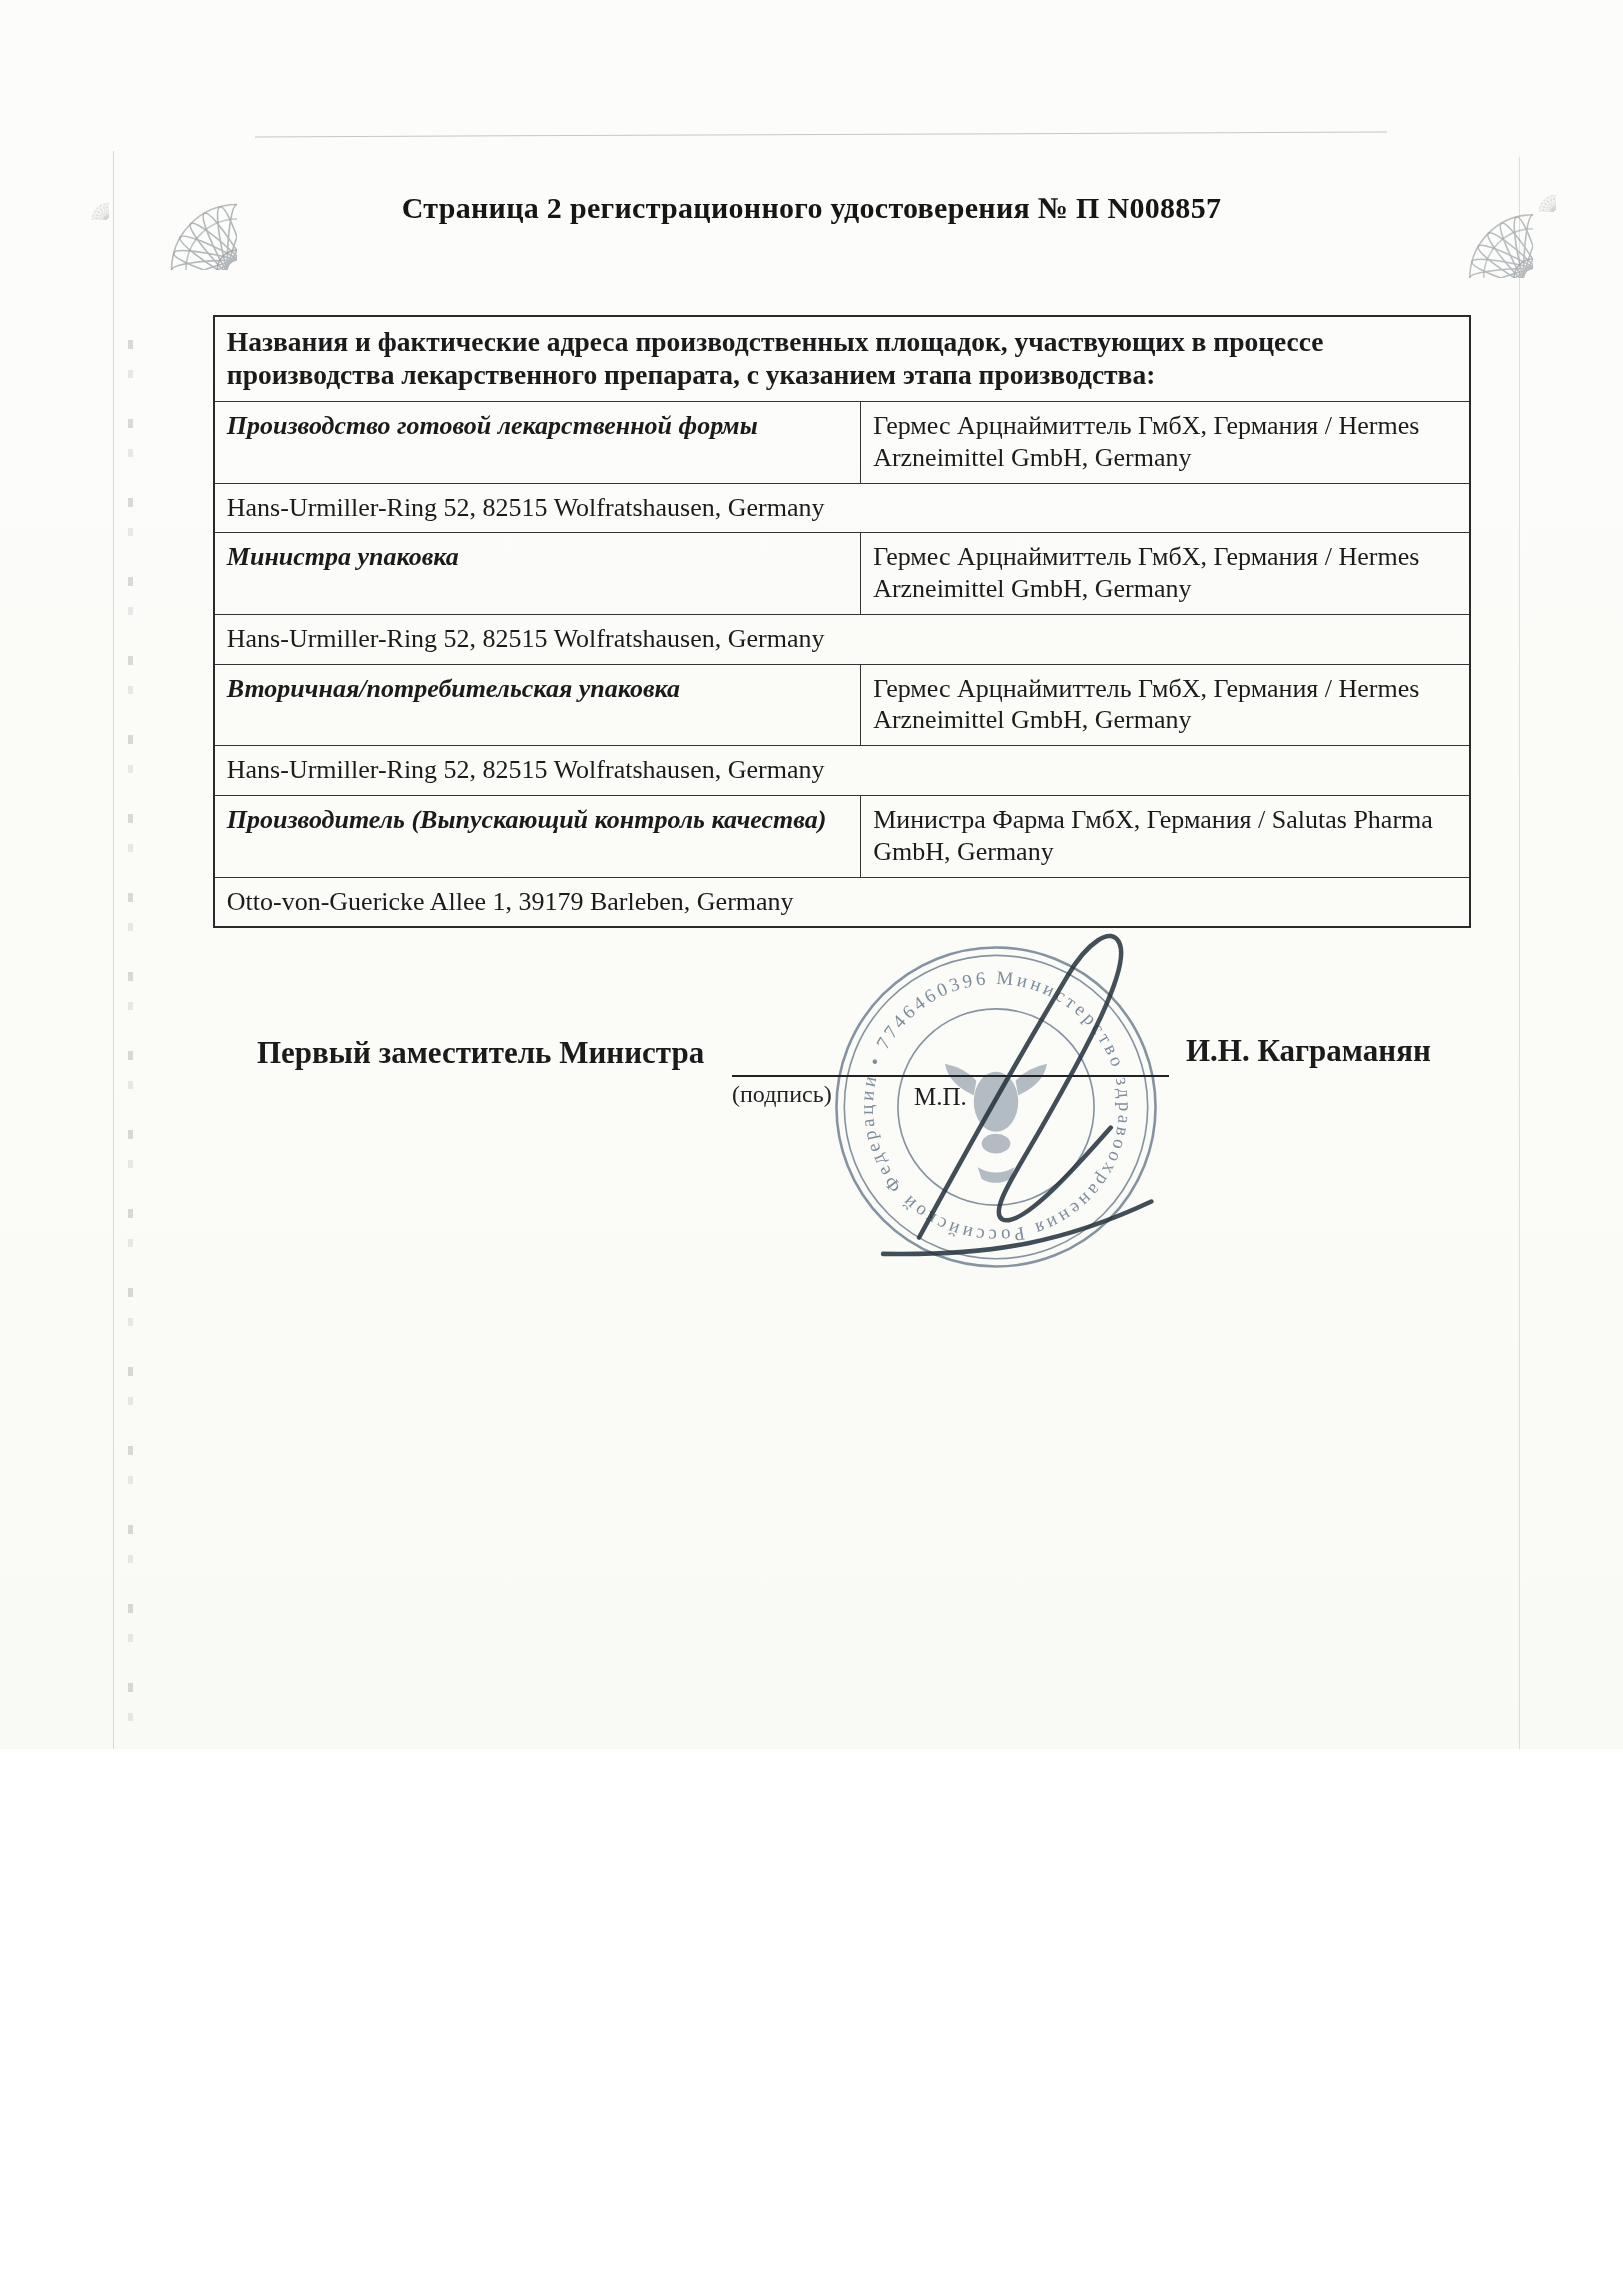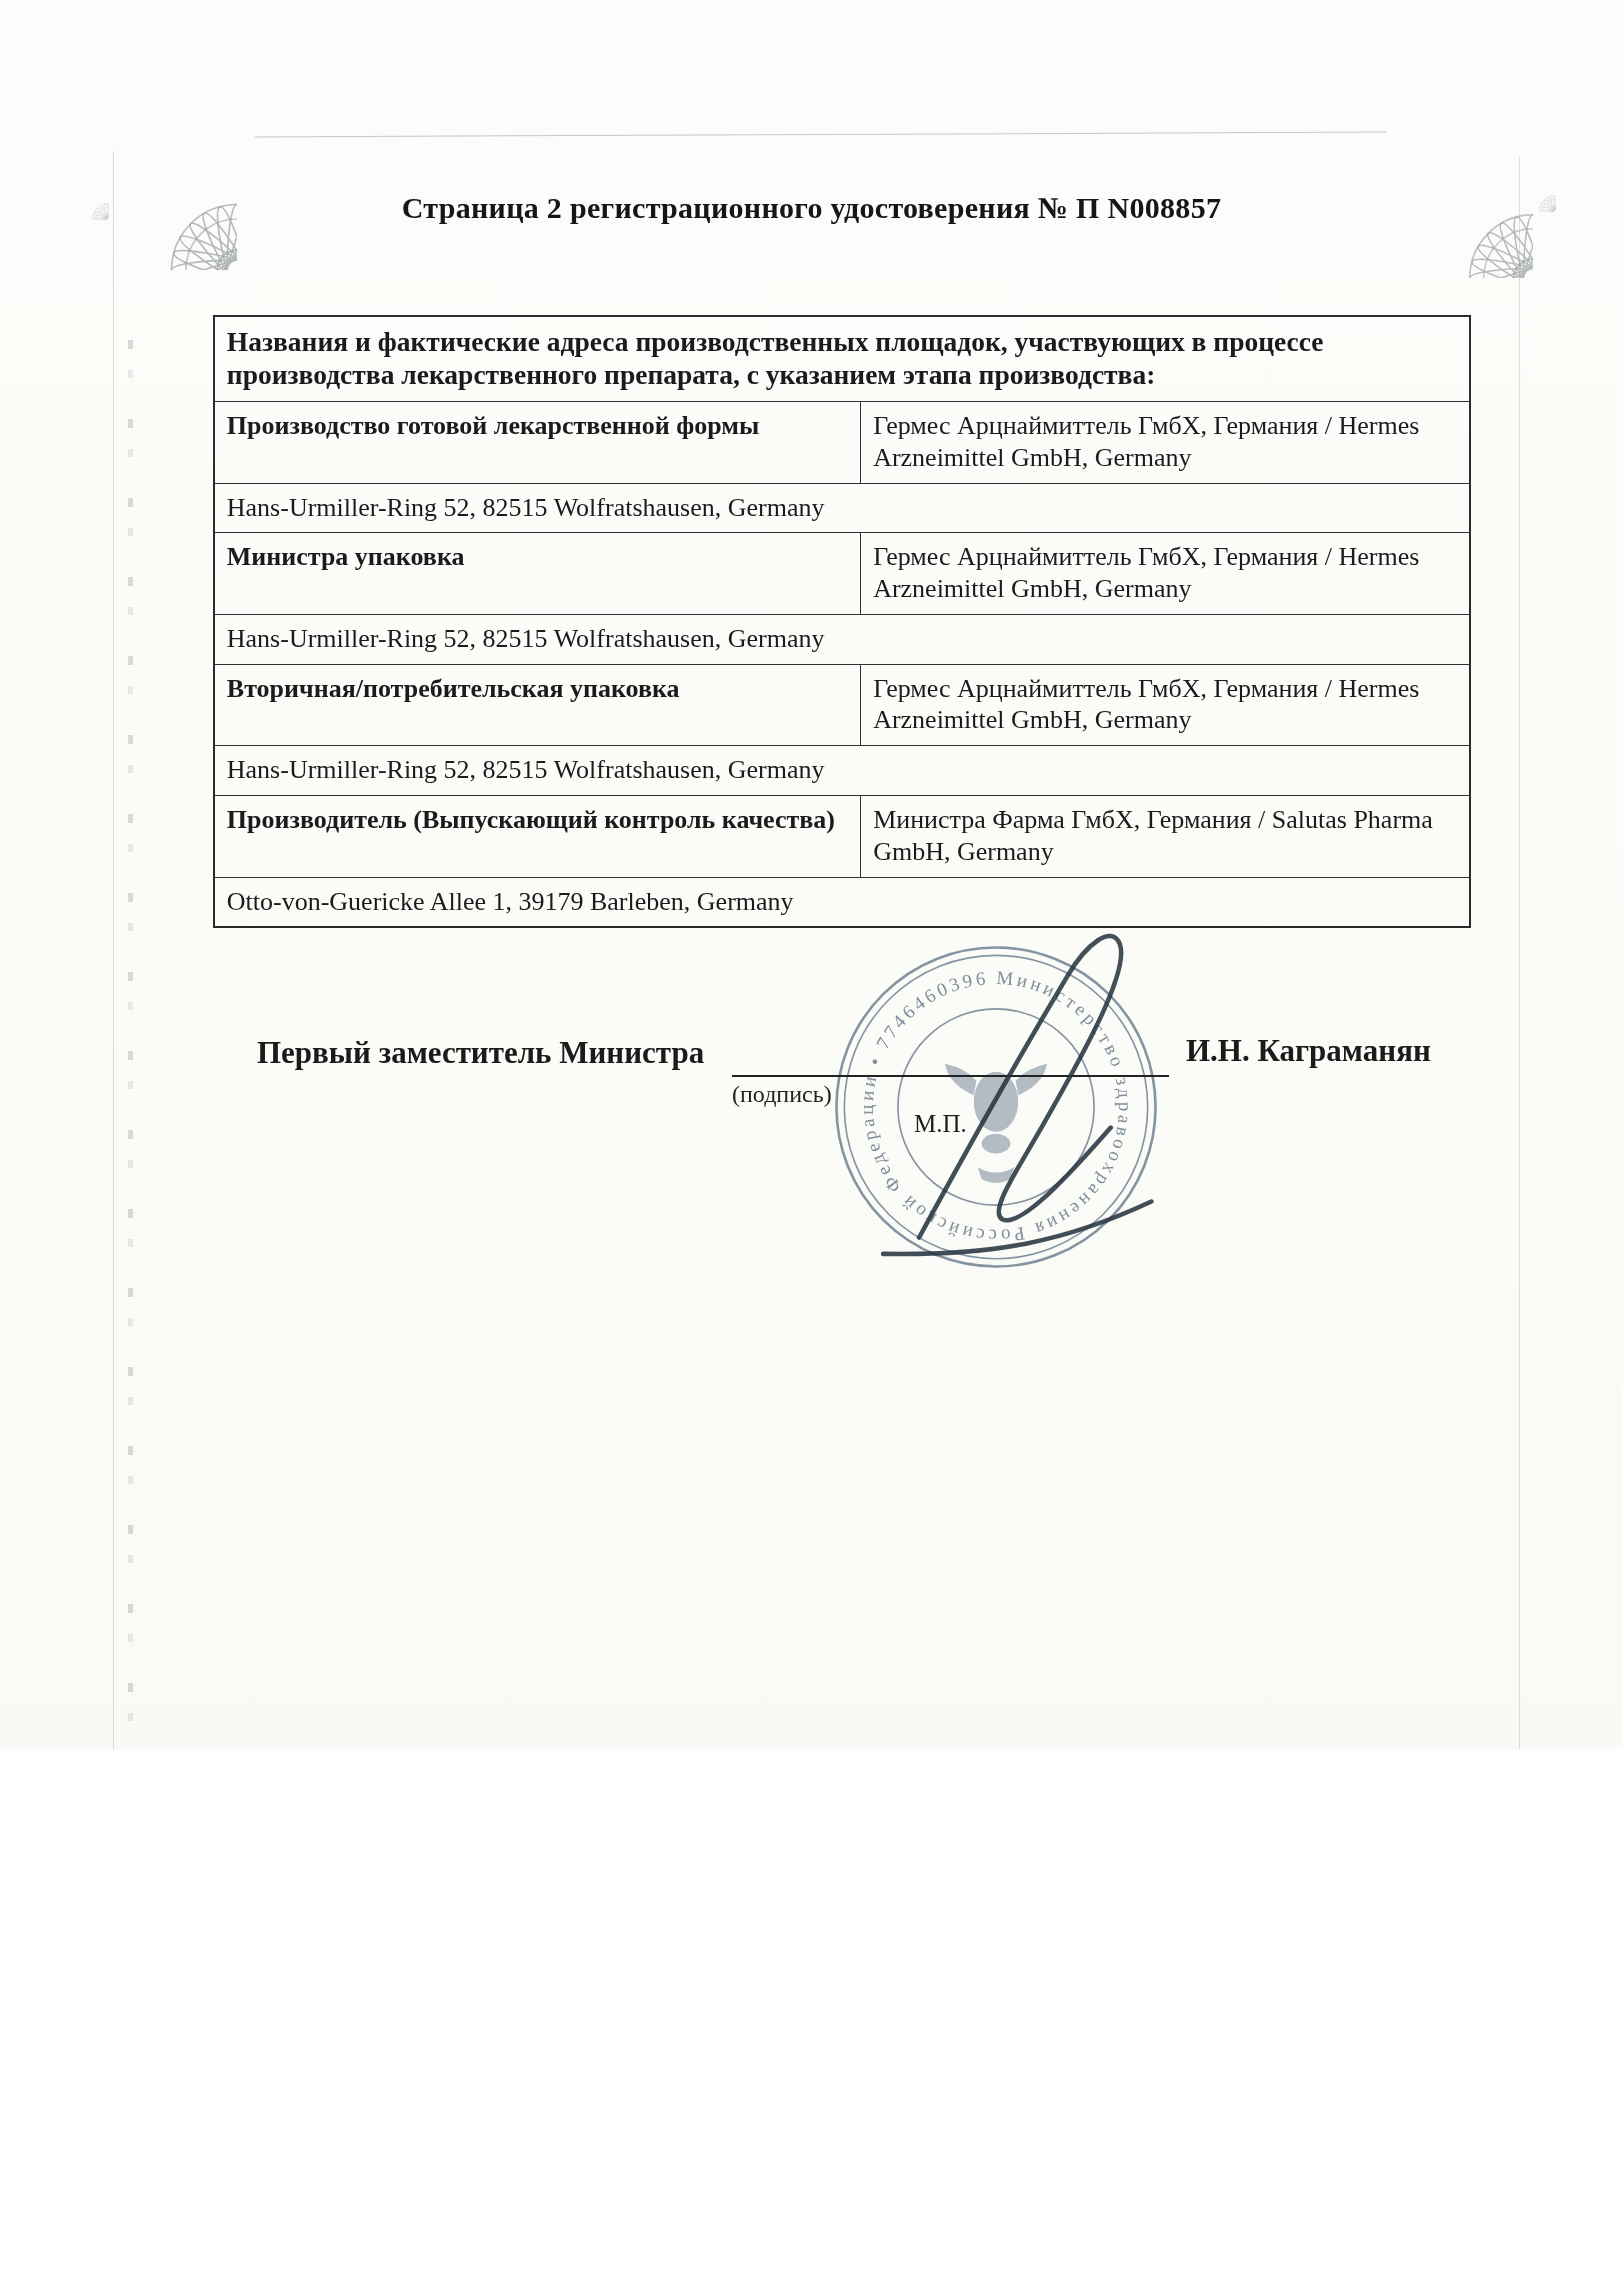--- a/index.html
+++ b/index.html
@@ -53,21 +53,21 @@
     border-collapse: collapse;
     border: 2.6px solid #2a2a2a;
     font-size: 26px; line-height: 1.22; padding-left: 16px;
   }
   table.sites td {
     border: 1.3px solid #333;
     padding: 7.9px 11.8px 9.2px 11.8px;
     vertical-align: top;
   }
   td.tbl-title { font-weight: 700; font-size: 27.5px; padding: 9.2px 13px 10.5px 13px; }
-  td.stage { font-weight: 700; width: 51.5%; }
+  td.stage { font-style: italic; font-weight: 700; width: 51.5%; }
   td.maker { width: 48.5%; }
   td.addr  { padding: 5.2px 11.8px 6.5px 11.8px; }
 
   
   .sig-title {
     position: absolute; left: 257px; top: 1035px;
     font-size: 31px; font-weight: 700;
   }
   .sig-name {
     position: absolute; left: 1186px; top: 1033px;
@@ -77,21 +77,21 @@
     position: absolute; left: 732px; top: 1046px;
     width: 437px; height: 31px;
     border-bottom: 2px solid #222;
     z-index: 3;
   }
   .sig-caption {
     position: absolute; left: 732px; top: 1081px; width: 437px;
     text-align: left; font-size: 24px; color: #222; z-index: 3;
   }
   .seal-abbr {
-    position: absolute; left: 914px; top: 1110px;
+    position: absolute; left: 914px; top: 1083px;
     font-size: 25px; color: #1d1d1d; z-index: 3;
   }
 
   
   .stamp { position: absolute; left: 826px; top: 937px; width: 340px; height: 340px; z-index: 2; }
   .flourish { position: absolute; left: 785px; top: 871px; width: 471px; height: 419px; z-index: 4; }
 </style>
 </head>
 <body>
 

